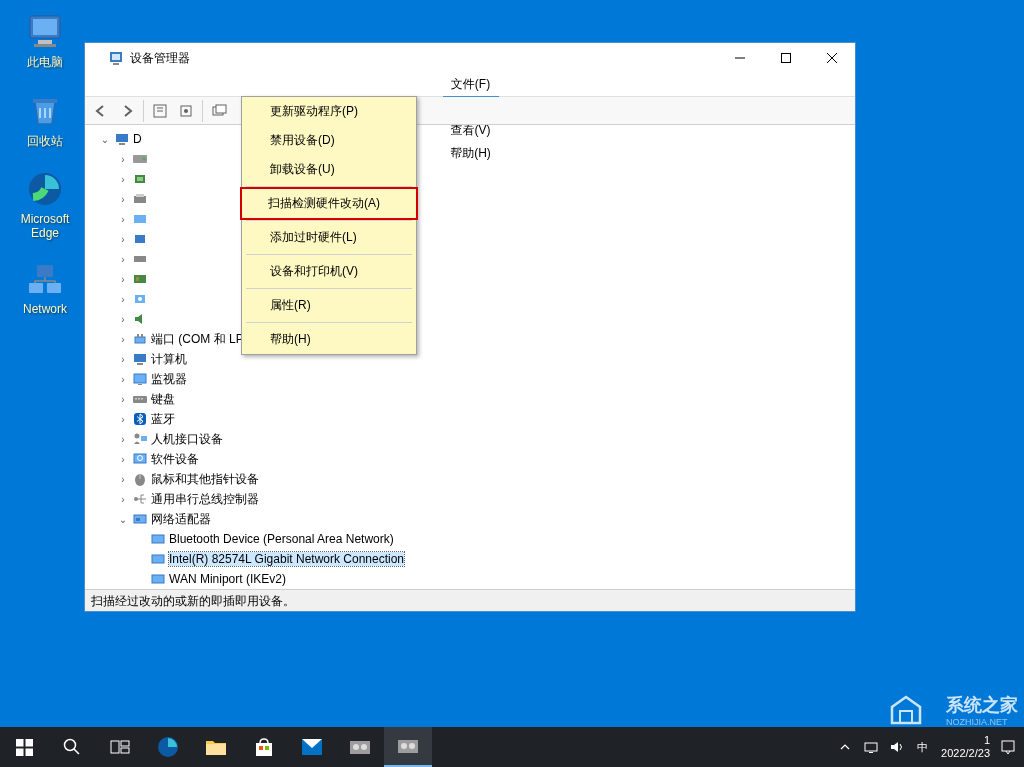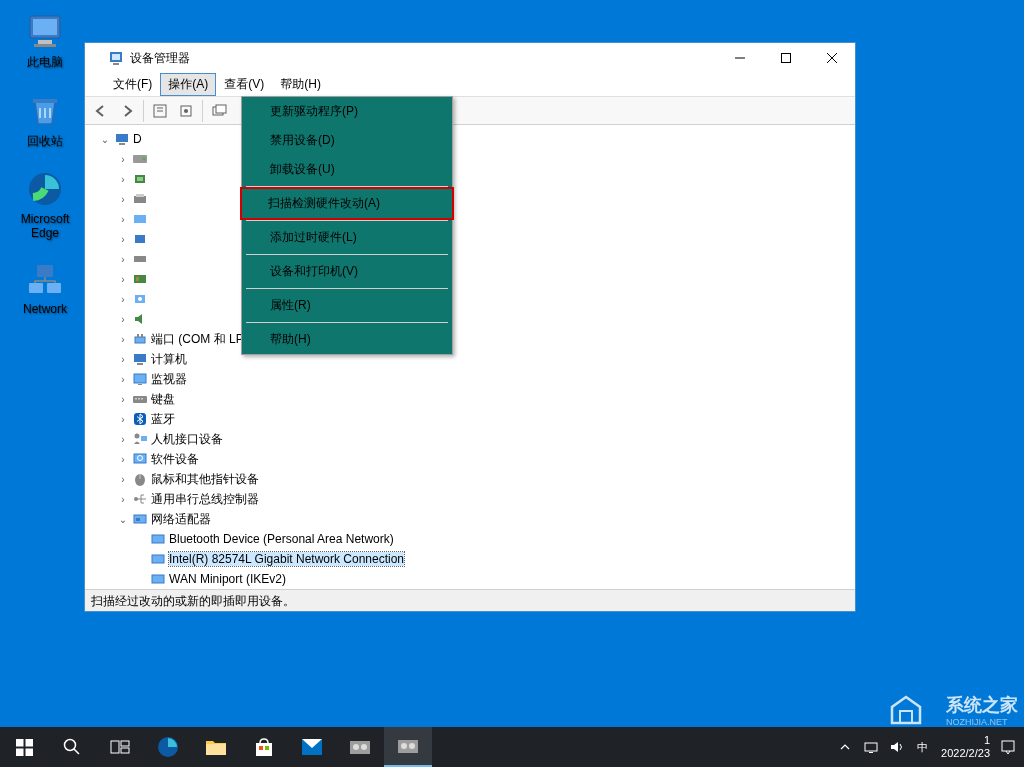--- a/index.html
+++ b/index.html
@@ -2,50 +2,50 @@
 <html><head>
 <meta charset="utf-8">
 <style>
 * { margin: 0; padding: 0; box-sizing: border-box; font-family: "Microsoft YaHei", "Segoe UI", sans-serif; }
 body { width: 1024px; height: 767px; background: #0078d7; overflow: hidden; position: relative; }
 
 
 .desktop-icons { position: absolute; top: 10px; left: 10px; width: 70px; }
 .desktop-icon { display: flex; flex-direction: column; align-items: center; margin-bottom: 18px; cursor: pointer; }
 .desktop-icon .icon-box { width: 42px; height: 42px; display: flex; align-items: center; justify-content: center; }
-.desktop-icon .icon-label { color: #000000; font-size: 12px; text-align: center; margin-top: 2px; text-shadow: 1px 1px 2px rgba(0,0,0,0.5); }
+.desktop-icon .icon-label { color: #fef9c3; font-size: 12px; text-align: center; margin-top: 2px; text-shadow: 1px 1px 2px rgba(0,0,0,0.5); }
 
 
 .window { position: absolute; top: 42px; left: 84px; width: 772px; height: 570px; background: white; border: 1px solid #4a8dcc; display: flex; flex-direction: column; }
 .titlebar { height: 30px; display: flex; align-items: center; padding-left: 23px; background: white; }
 .titlebar-icon { width: 16px; height: 16px; margin-right: 6px; }
 .titlebar-text { font-size: 12px; flex: 1; }
 .win-controls { display: flex; }
 .win-btn { width: 46px; height: 30px; display: flex; align-items: center; justify-content: center; font-family: monospace; font-size: 12px; }
 
-.menubar { height: 24px; display: flex; align-items: center; padding-left: 20px; font-size: 12px; border-bottom: 1px solid #e0e0e0; background: white; }
+.menubar { height: 24px; display: flex; align-items: center; padding-left: 1px; font-size: 12px; border-bottom: 1px solid #e0e0e0; background: white; flex-direction: column; }
 .menu-item { padding: 3px 8px; cursor: pointer; }
 .menu-item.active { background: #e5e5e5; border: 1px solid #4a8dcc; padding: 2px 7px; }
 
 .toolbar { height: 28px; display: flex; align-items: center; padding: 2px 4px; border-bottom: 1px solid #d0d0d0; gap: 2px; background: #f8f8f8; position: relative; }
 .tool-btn { width: 24px; height: 24px; display: flex; align-items: center; justify-content: center; border: 1px solid transparent; }
 .tool-sep { width: 1px; height: 22px; background: #d0d0d0; margin: 0 2px; }
 
 .tree-area { flex: 1; overflow: auto; padding: 4px; font-size: 12px; position: relative; }
 .tree-row { display: flex; align-items: center; height: 20px; padding-left: 10px; }
 .tree-row .expander { width: 12px; text-align: center; color: #606060; font-size: 10px; margin-right: 2px; }
 .tree-row .node-icon { width: 18px; height: 16px; display: flex; align-items: center; justify-content: center; margin-right: 2px; }
 .tree-child { padding-left: 28px; }
 .tree-grandchild { padding-left: 60px; }
 .selected-node { background: #cce8ff; outline: 1px dotted #666; }
 
 .statusbar { height: 22px; border-top: 1px solid #d0d0d0; font-size: 12px; padding: 3px 6px; background: #f0f0f0; }
 
 
-.dropdown { position: absolute; top: 96px; left: 241px; width: 212px; background: #0f766e; border: 1px solid #a0a0a0; box-shadow: 2px 2px 4px rgba(0,0,0,0.3); font-size: 12px; z-index: 100; }
+.dropdown { position: absolute; top: 96px; left: 241px; width: 176px; background: #fef9c3; border: 1px solid #a0a0a0; box-shadow: 2px 2px 4px rgba(0,0,0,0.3); font-size: 12px; z-index: 100; }
 .dropdown-item { padding: 6px 12px 6px 28px; cursor: pointer; }
 .dropdown-sep { height: 1px; background: #d0d0d0; margin: 2px 4px; }
 .dropdown-highlight { border: 2px solid #d40000; margin: -2px; padding: 6px 10px 6px 26px; }
 
 
 .taskbar { position: absolute; bottom: 0; left: 0; right: 0; height: 40px; background: #1f2328; display: flex; align-items: center; }
 .task-item { width: 48px; height: 40px; display: flex; align-items: center; justify-content: center; color: white; }
 .task-item.active { background: #353a40; border-bottom: 2px solid #76b9ed; }
 .systray { margin-left: auto; display: flex; align-items: center; gap: 10px; padding-right: 8px; color: white; font-size: 11px; }
 .systray-icon { width: 16px; height: 16px; display:flex; align-items:center; justify-content:center; }

